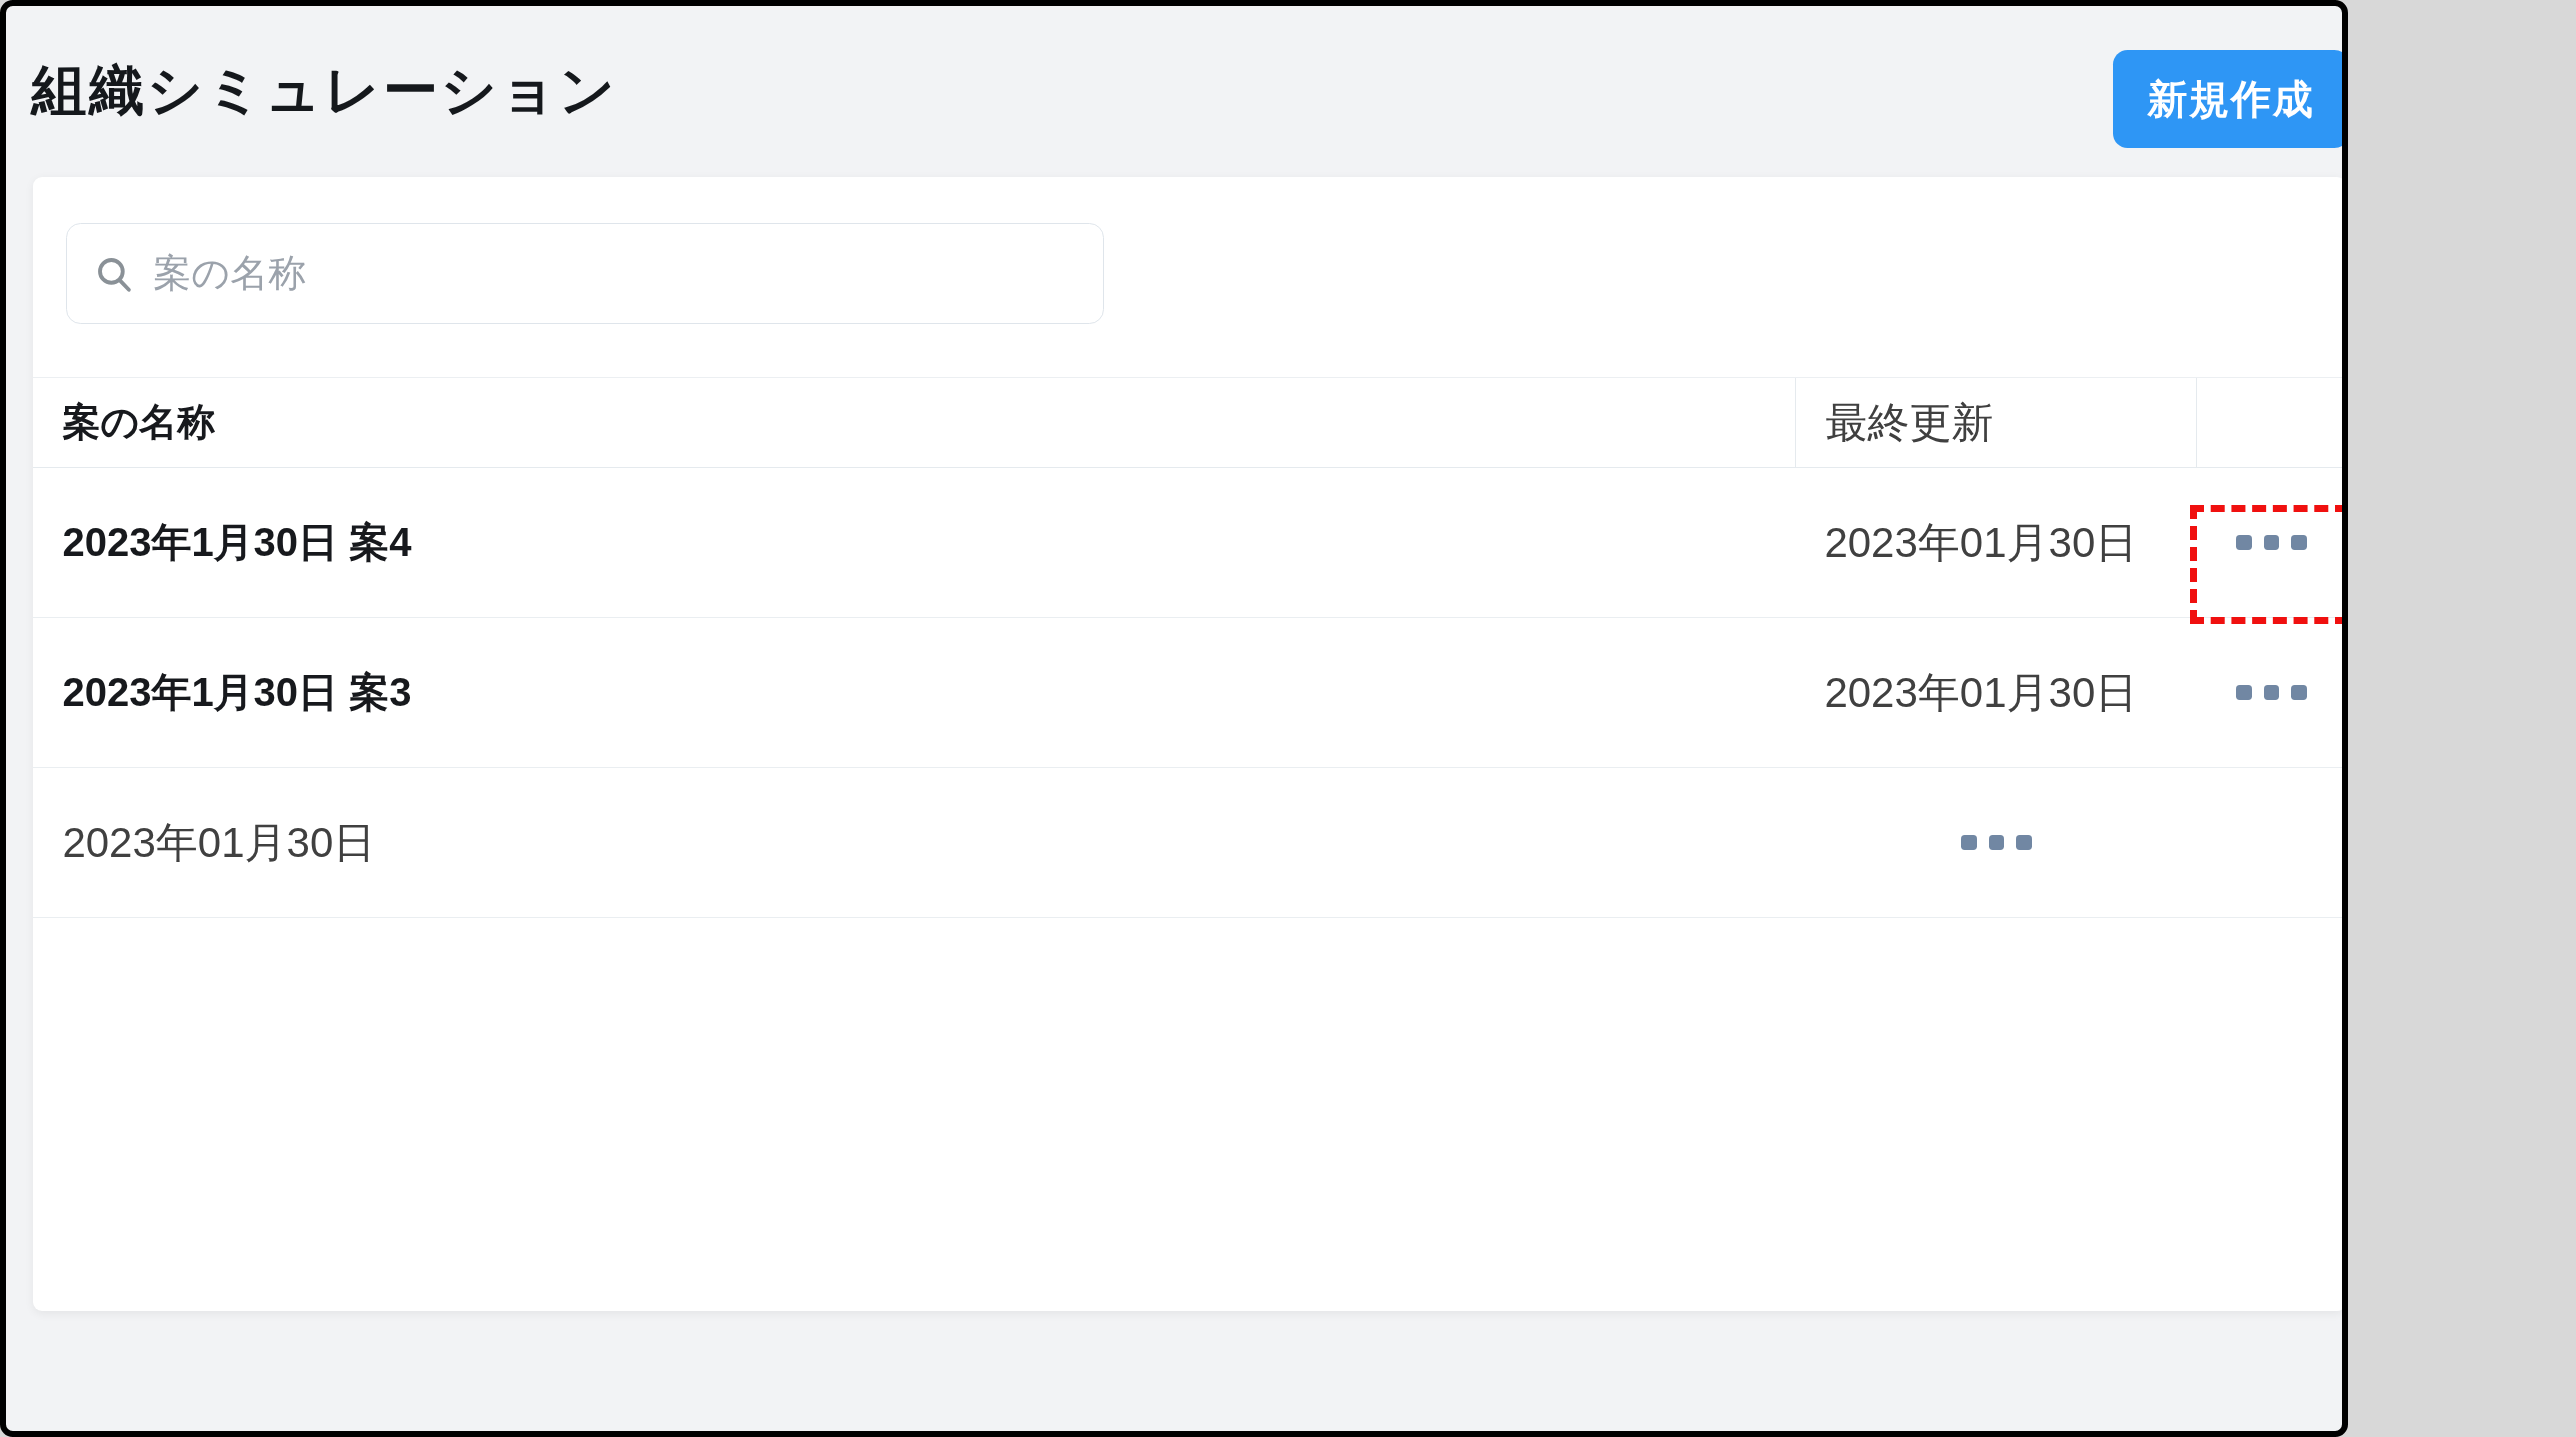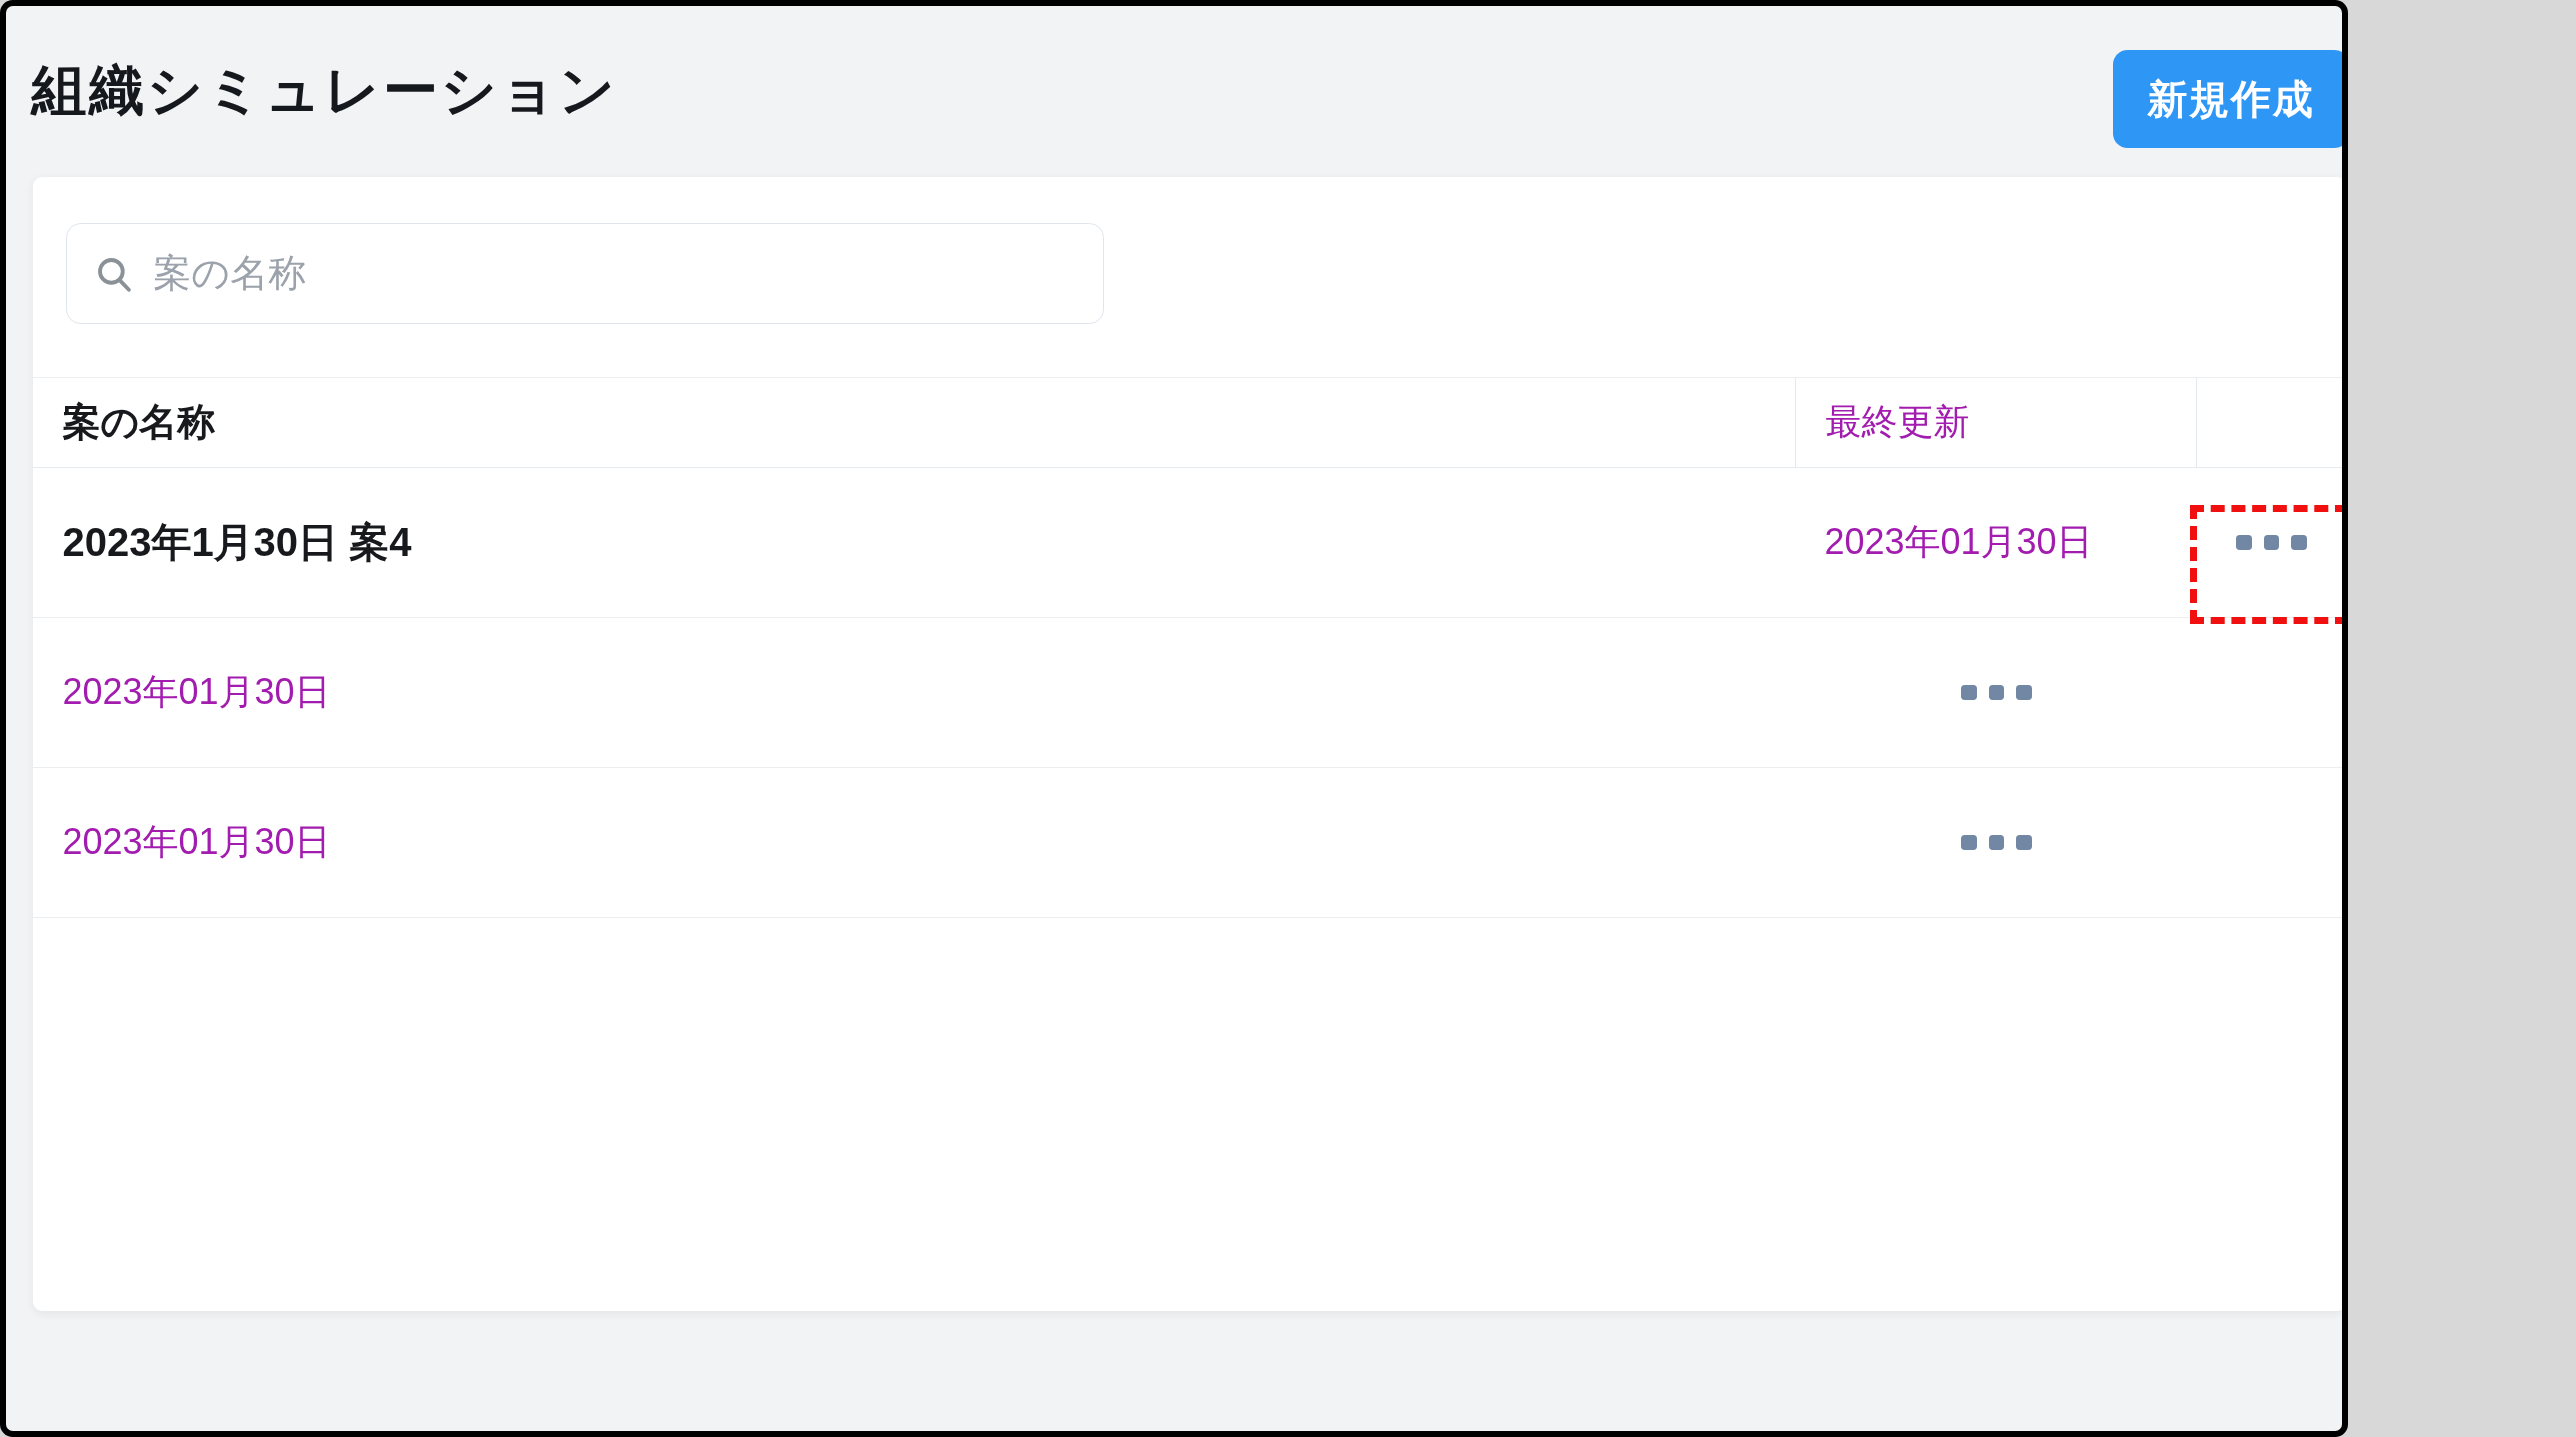--- a/index.html
+++ b/index.html
@@ -75,21 +75,21 @@
   }
   .thead .cell-date { border-left:1.8px solid #e5eaee; border-right:1.8px solid #e5eaee; height:100%; display:flex; align-items:center; }
   .trow {
     height:150px;
     border-bottom:1.8px solid #eaeef1;
     background:#fff;
     cursor:pointer;
   }
   .cell-name { padding-left:29px; font-size:40px; font-weight:700; color:#17191d; }
   .thead .cell-name { font-size:38px; }
-  .cell-date { padding-left:29px; font-size:36px; font-weight:400; color:#a21caf; }
+  .cell-date { padding-left:29px; font-size:42px; font-weight:400; color:#404040; }
   .cell-actions { display:flex; justify-content:center; align-items:center; }
 
   .kebab {
     display:flex; gap:12px;
     background:none; border:none; cursor:pointer; padding:12.8px;
   }
   .kebab .dot {
     width:15.5px; height:15.5px; border-radius:3.7px;
     background:#7187a3; display:block;
   }
@@ -160,20 +160,21 @@
         <div class="cell-actions">
           <button class="kebab" aria-label="actions">
             <span class="dot"></span>
             <span class="dot"></span>
             <span class="dot"></span>
           </button>
         </div>
       </div>
 
       <div class="trow">
+        <div class="cell-name">2023年1月30日 案3</div>
         <div class="cell-date">2023年01月30日</div>
         <div class="cell-actions">
           <button class="kebab" aria-label="actions">
             <span class="dot"></span>
             <span class="dot"></span>
             <span class="dot"></span>
           </button>
         </div>
       </div>
 

